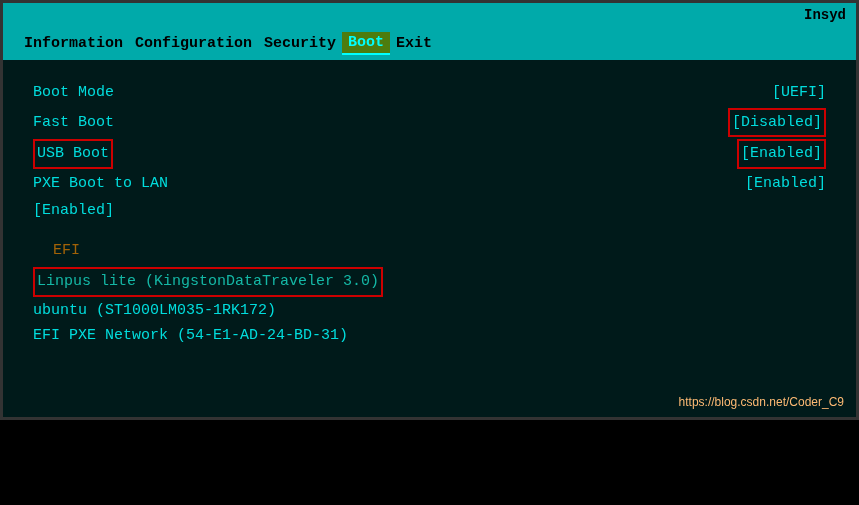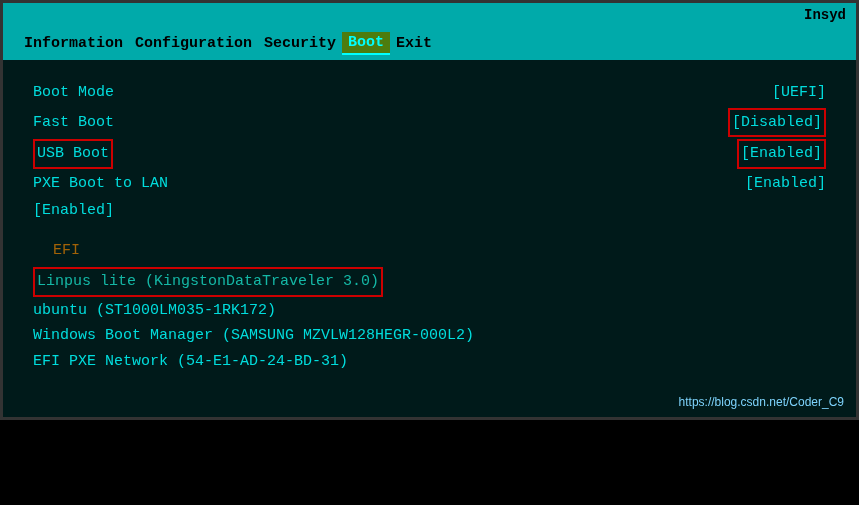--- a/index.html
+++ b/index.html
@@ -101,21 +101,21 @@
       display: inline-block;
       color: #14b8a6;
       padding: 0 2px;
     }
 
     
     .watermark {
       position: absolute;
       bottom: 8px;
       right: 12px;
-      color: #7dd3fc;
+      color: #fdba74;
       font-size: 12px;
       font-family: Arial, sans-serif;
     }
   </style>
 </head>
 <body>
 
 <div class="screen">
 
   <div class="brand-bar">
@@ -158,23 +158,20 @@
 
     <div class="section-label">EFI</div>
 
     <div>
       <span class="boot-entry highlighted">Linpus lite (KingstonDataTraveler 3.0)</span>
     </div>
     <div>
       <span class="boot-entry">ubuntu (ST1000LM035-1RK172)</span>
     </div>
     <div>
-      <span class="boot-entry">Windows Boot Manager (SAMSUNG MZVLW128HEGR-000L2)</span>
-    </div>
-    <div>
       <span class="boot-entry">EFI PXE Network (54-E1-AD-24-BD-31)</span>
     </div>
 
   </div>
 
   <div class="watermark">https://blog.csdn.net/Coder_C9</div>
 
 </div>
 
 </body></html>

